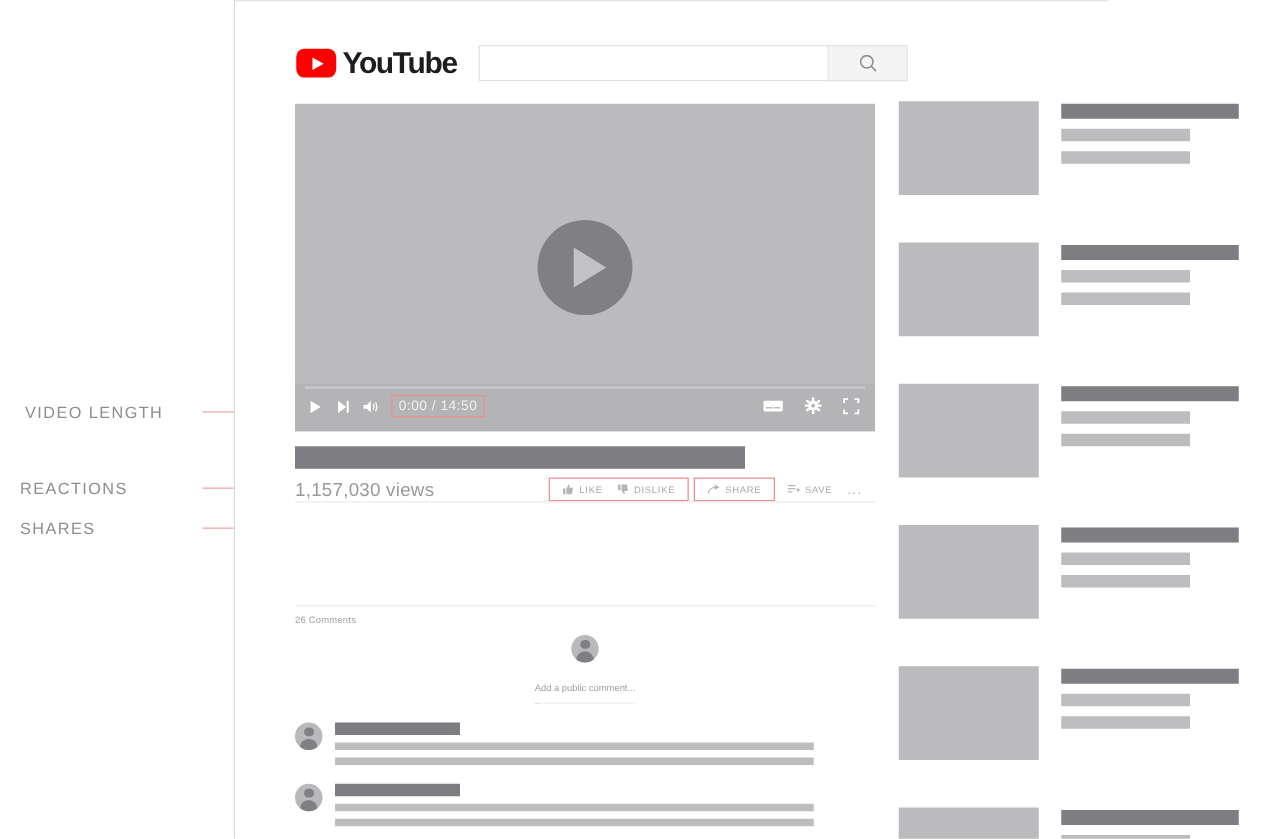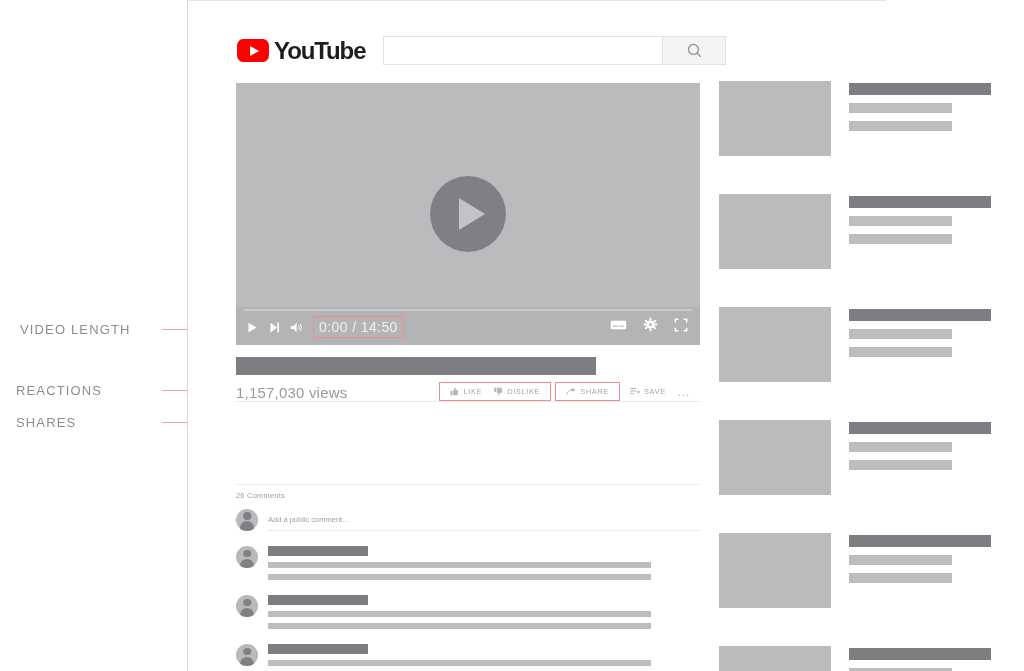--- a/index.html
+++ b/index.html
@@ -105,21 +105,21 @@
   .ctrl-left {
     position: absolute; left: 10px; top: 9px;
     display: flex; align-items: center; gap: 9px;
   }
   .ctrl-right {
     position: absolute; right: 12px; top: 10px;
     display: flex; align-items: center; gap: 16px;
   }
   .ctrl-icon { display: flex; align-items: center; justify-content: center; cursor: pointer; }
   .time-display {
-    font-size: 14px; color: #f0f0f0; letter-spacing: .4px;
+    font-size: 11px; color: #f0f0f0; letter-spacing: .4px;
     padding: 2px 5px; white-space: nowrap;
   }
   .hl-box { border: 1.4px solid #ef8d8d; }
 
   
   .vid-title-bar {
     position: absolute; left: 48px; top: 356px;
     width: 360px; height: 18px; background: #7d7d82;
   }
   .meta-row {
@@ -170,21 +170,21 @@
   .desc-line { height: 7px; background: #b6b6b8; margin-bottom: 4px; }
   .show-more { font-size: 7.5px; color: #a0a0a0; margin-top: 4px; margin-left: 32px; letter-spacing: .5px; }
   .section-divider {
     position: absolute; left: 48px;
     width: 464px; height: 1px; background: #ececec;
   }
 
   
   .comments { position: absolute; left: 48px; top: 490px; width: 464px; }
   .comments-count { font-size: 7.5px; color: #a0a0a0; letter-spacing: .2px; }
-  .comment-input-row { display: flex; align-items: center; gap: 10px; margin-top: 8px; }
+  .comment-input-row { display: flex; align-items: center; gap: 10px; margin-top: 8px; flex-direction: column; }
   .comment-input-line { flex: 1; border-bottom: 1px dotted #dadada; padding-bottom: 4px; }
   .comment-placeholder { font-size: 7.5px; color: #a0a0a0; }
   .comment-item { display: flex; gap: 10px; margin-top: 15px; }
   .cm-body { flex: 1; }
   .cm-name { height: 10px; background: #7d7d82; }
   .cm-text { height: 6px; background: #bdbdbf; margin-top: 6px; }
 
   
   .sidebar { position: absolute; left: 531px; top: 80px; width: 272px; }
   .sb-item { display: flex; gap: 18px; margin-bottom: 38px; }

